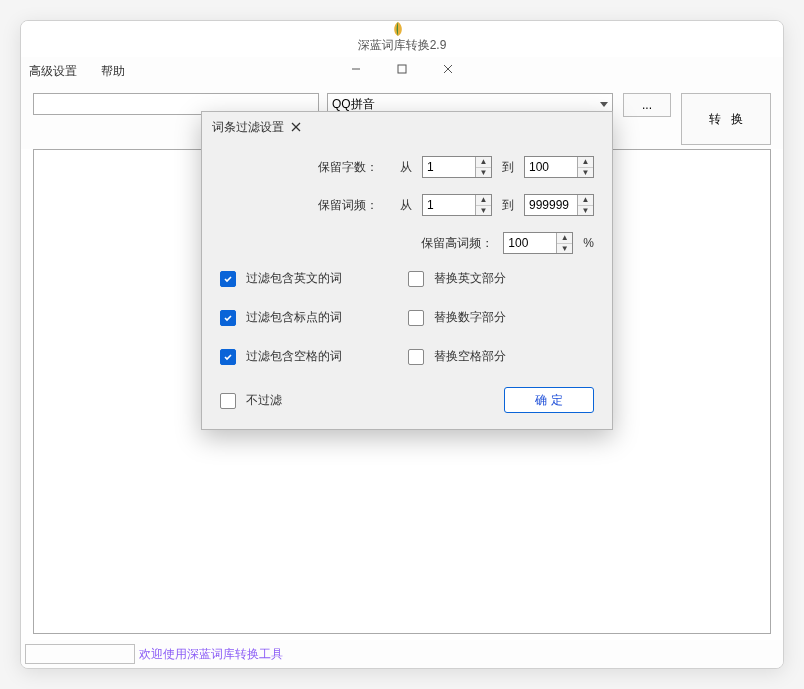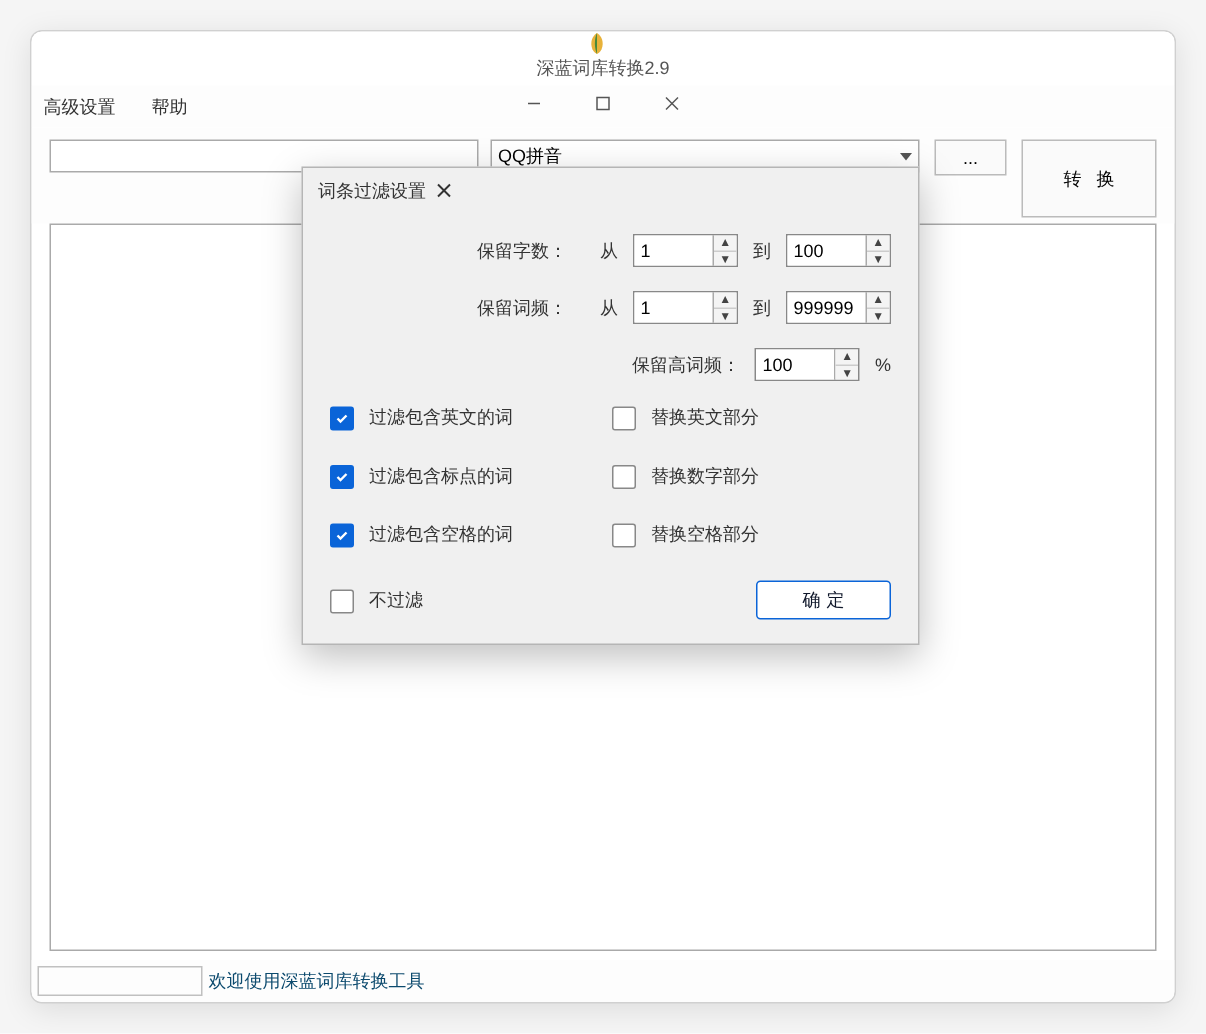--- a/index.html
+++ b/index.html
@@ -116,21 +116,21 @@
     padding: 0 4px;
     background: #fdfdfd;
   }
   .status-cell {
     border: 1px solid #c0c0c0;
     height: 20px;
     width: 110px;
     margin-right: 2px;
   }
   .status-text {
-    color: #0c4a6e;
+    color: #8b5cf6;
     padding-left: 2px;
   }
 
   
   .dialog {
     position: absolute;
     top: 90px; left: 180px;
     width: 412px;
     background: #f0f0f0;
     border: 1px solid #b5b5b5;
@@ -227,21 +227,21 @@
     display:flex;
     align-items:center;
     justify-content:space-between;
     margin-top: 4px;
   }
   .ok-btn {
     width: 90px; height: 26px;
     border: 1px solid #0a64d8;
     border-radius: 3px;
     background:#fff;
-    color:#0f172a;
+    color:#1d4ed8;
     display:flex;align-items:center;justify-content:center;
     letter-spacing:4px;
     padding-left:4px;
   }
   .chevron {
     width:0;height:0;
     border-left:4px solid transparent;
     border-right:4px solid transparent;
     border-top:5px solid #555;
   }

